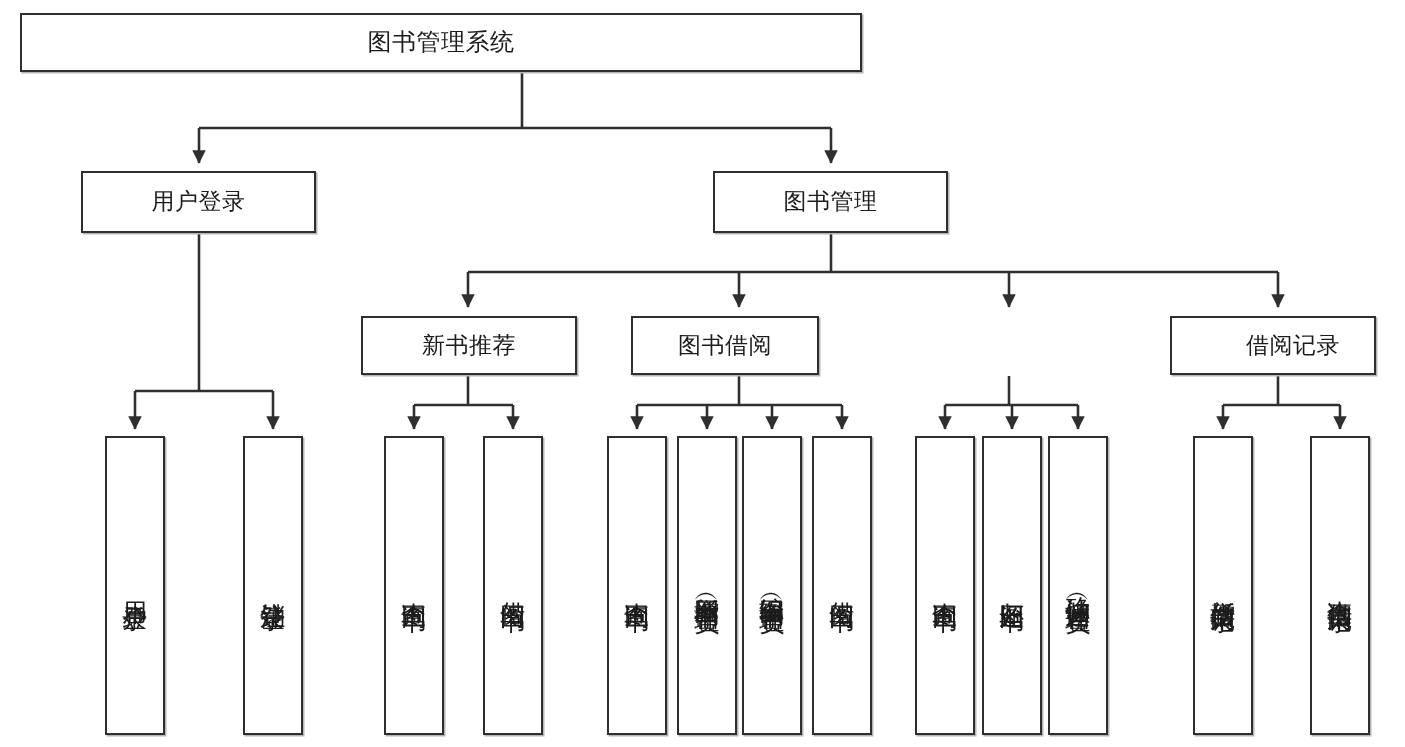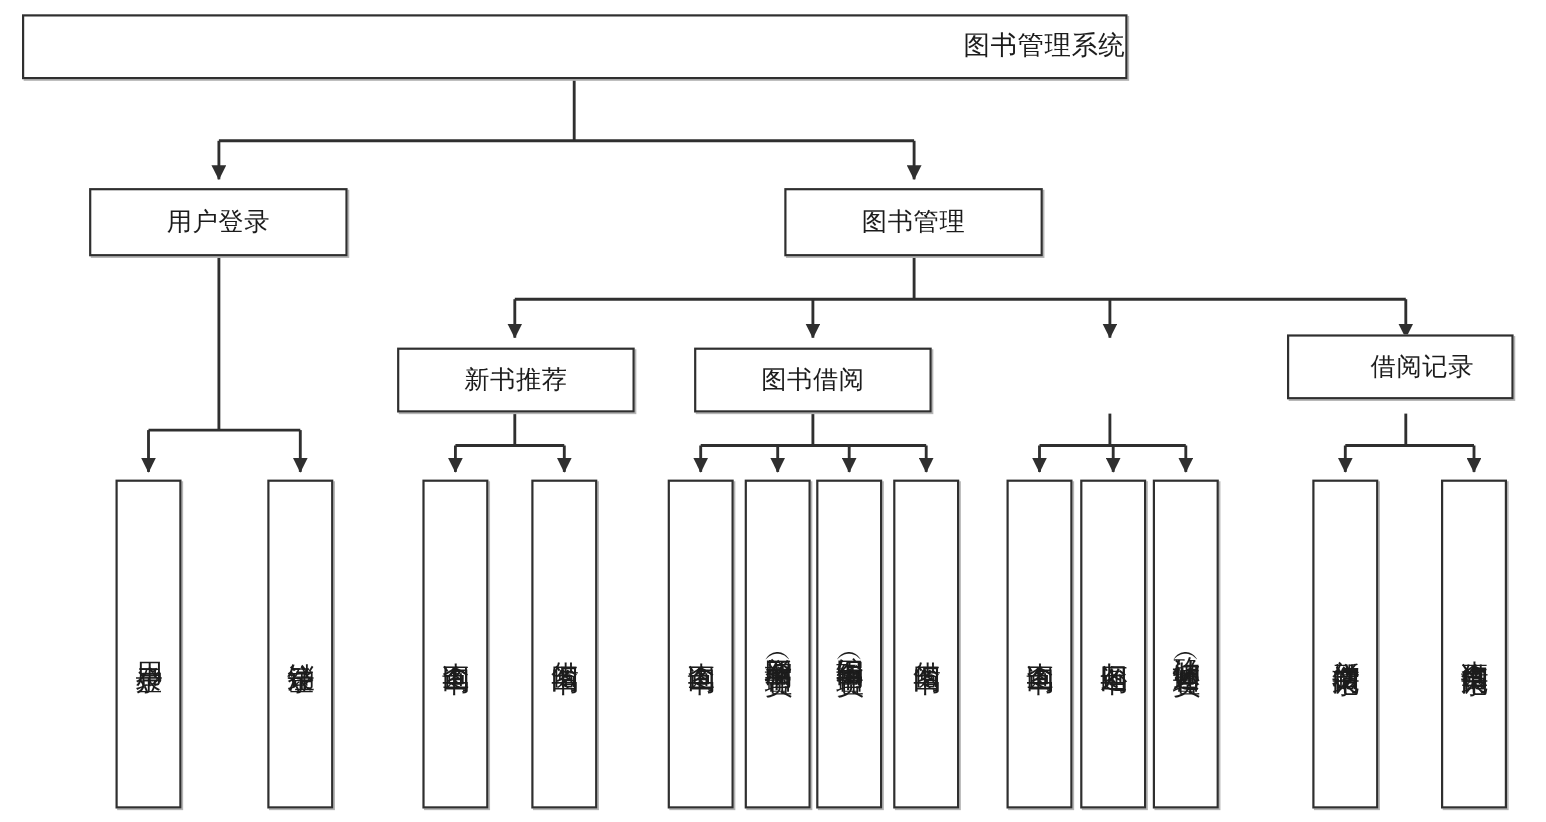--- a/index.html
+++ b/index.html
@@ -123,42 +123,42 @@
       <path d="M 1012 405 L 1012 429" marker-end="url(#arrow)"></path>
       <path d="M 1078 405 L 1078 429" marker-end="url(#arrow)"></path>
 
       <path d="M 1278 376 L 1278 405"></path>
       <path d="M 1223 405 L 1340 405"></path>
       <path d="M 1223 405 L 1223 429" marker-end="url(#arrow)"></path>
       <path d="M 1340 405 L 1340 429" marker-end="url(#arrow)"></path>
     </g>
   </svg>
 
-  <div class="node horizontal root" style="left:20px; top:13px; width:1005px; height:59px;justify-content:flex-end;">
+  <div class="node horizontal root" style="left:20px; top:13px; width:842px; height:59px;">
     <span class="node-label">图书管理系统</span>
   </div>
 
   <div class="node horizontal" style="left:81px; top:171px; width:235px; height:62px;">
     <span class="node-label">用户登录</span>
   </div>
 
   <div class="node horizontal" style="left:713px; top:171px; width:235px; height:62px;">
     <span class="node-label">图书管理</span>
   </div>
 
   <div class="node horizontal" style="left:361px; top:316px; width:216px; height:59px;">
     <span class="node-label">新书推荐</span>
   </div>
 
-  <div class="node horizontal" style="left:631px; top:316px; width:216px; height:59px;">
+  <div class="node horizontal" style="left:631px; top:316px; width:188px; height:59px;">
     <span class="node-label">图书借阅</span>
   </div>
 
 
-  <div class="node horizontal" style="left:1170px; top:304px; width:206px; height:59px;padding-left:40px;">
+  <div class="node horizontal" style="left:1170px; top:316px; width:206px; height:59px;padding-left:40px;">
     <span class="node-label">借阅记录</span>
   </div>
 
   <div class="node vertical" style="left:105px; top:436px; width:60px; height:299px;">
     <span class="node-label">用户登录</span>
   </div>
 
   <div class="node vertical" style="left:243px; top:436px; width:60px; height:299px;">
     <span class="node-label">注销登录</span>
   </div>

